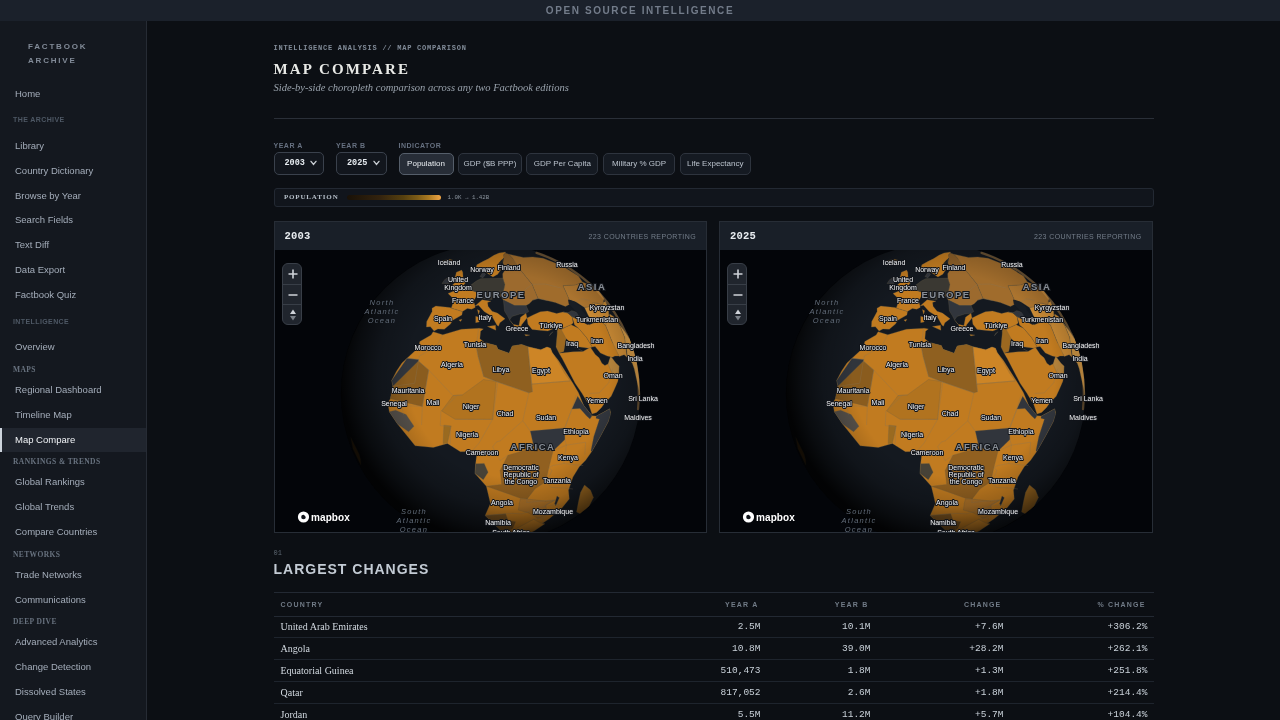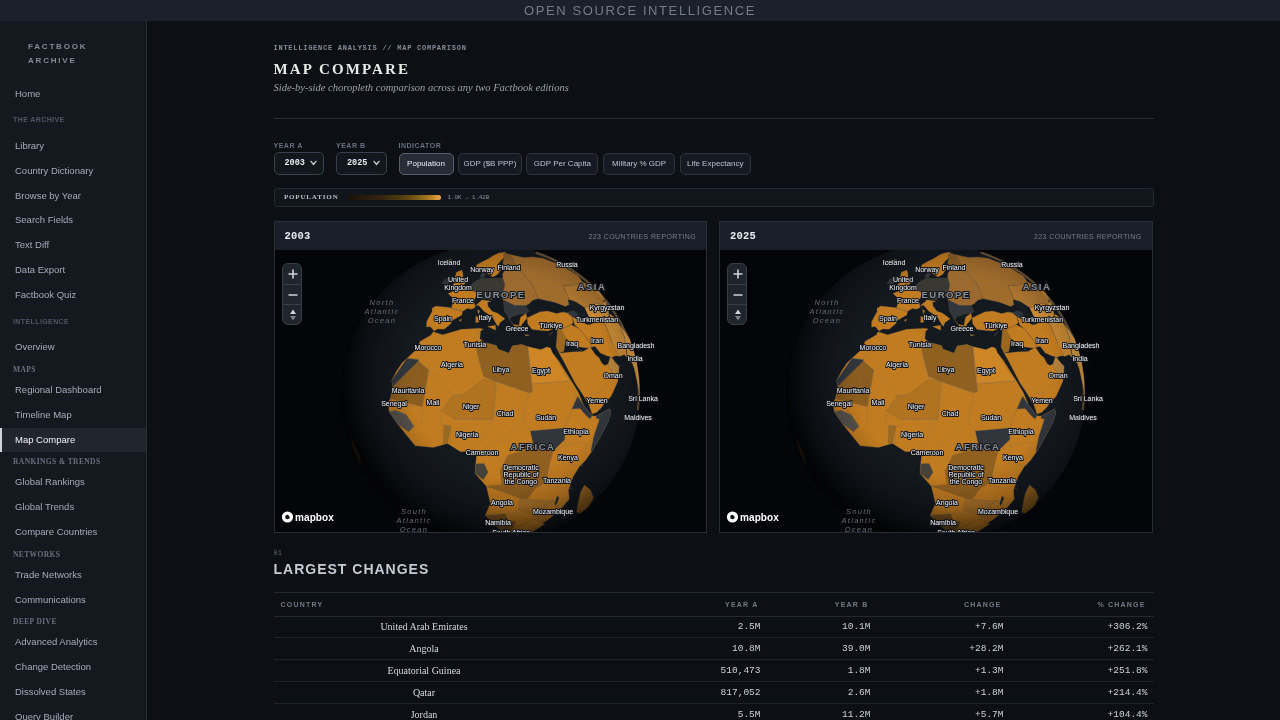--- a/index.html
+++ b/index.html
@@ -1,18 +1,18 @@
 <!DOCTYPE html>
 <html><head>
 <meta charset="utf-8">
 <style>
   * { margin:0; padding:0; box-sizing:border-box; }
   html,body { width:1280px; height:720px; overflow:hidden; background:#0c0f14; font-family:"Liberation Sans",sans-serif; }
   .topbar { position:absolute; left:0; top:0; width:1280px; height:21px; background:#1b212b; text-align:center; }
-  .topbar span { font-size:13px; letter-spacing:1.6px; color:#737c8a; line-height:22px; font-weight:normal; }
+  .topbar span { font-size:10px; letter-spacing:1.6px; color:#737c8a; line-height:22px; font-weight:bold; }
   .sidebar { position:absolute; left:0; top:21px; width:147px; height:699px; background:#14181f; border-right:1px solid #262b34; }
   .brand { color:#828b98; font-size:8px; font-weight:bold; letter-spacing:1.8px; padding:19px 0 0 28px; line-height:14px; }
   .nav { margin-top:13.6px; }
   .nav a { display:block; color:#a4adba; font-size:9.5px; height:24.8px; line-height:24.8px; padding-left:15px; text-decoration:none; white-space:nowrap; }
   .nav a.active { background:#20252e; color:#f0f3f6; border-left:2px solid #cdd4dc; padding-left:13px; }
   .sechead { font-size:7px; font-weight:bold; letter-spacing:0.4px; color:#4e5865; padding:9px 0 8px 13px; line-height:10.6px; white-space:nowrap; }
   .sechead.serif { font-family:"Liberation Serif",serif; font-size:7.5px; letter-spacing:0.4px; color:#68727f; padding:4px 0 3px 13px; line-height:11px; }
   .main { position:absolute; left:147px; top:21px; width:1133px; height:699px; background:#0c0f14; }
   .content { width:880px; margin:0 auto; }
   .crumb { padding-top:22px; font-family:"Liberation Mono",monospace; font-size:7px; letter-spacing:0.75px; color:#828c99; font-weight:bold; line-height:11px; }
@@ -34,25 +34,25 @@
   .phead { height:28px; background:#191f28; display:flex; align-items:center; justify-content:space-between; padding:0 10px; }
   .phead .yr { font-family:"Liberation Mono",monospace; font-weight:bold; font-size:10.5px; letter-spacing:0.2px; color:#e8ecf0; }
   .phead .rep { font-size:7px; letter-spacing:0.4px; color:#747e8a; }
   .mapwrap { position:relative; width:431.5px; height:282px; background:#04060a; overflow:hidden; }
   .sec01 { margin-top:16px; font-family:"Liberation Mono",monospace; font-size:7px; line-height:8px; color:#5c6671; }
   .sectitle { margin-top:8px; font-size:14px; line-height:9px; font-weight:bold; letter-spacing:1px; color:#c3cbd4; }
   table.chg { margin-top:17.5px; width:880px; border-collapse:collapse; table-layout:fixed; }
   table.chg th { font-size:7px; font-weight:bold; letter-spacing:1.2px; color:#717b87; text-align:right; padding:8px 8px 8px 0; border-top:1px solid #232933; border-bottom:1px solid #232933; }
   table.chg th:first-child { text-align:left; padding-left:7px; }
   table.chg td { font-family:"Liberation Mono",monospace; font-size:9.5px; color:#c9d1d9; text-align:right; padding:4px 6px 4px 0; border-bottom:1px solid #1e242d; height:21.8px; }
-  table.chg td.cty { font-family:"Liberation Serif",serif; font-size:10px; color:#d2d9e0; text-align:center; padding-left:7px; }
+  table.chg td.cty { font-family:"Liberation Serif",serif; font-size:10px; color:#d2d9e0; text-align:left; padding-left:7px; }
   .mctl { position:absolute; left:7px; top:13px; width:20px; background:#20252d; border:1px solid #383e47; border-radius:6px; overflow:hidden; z-index:5; }
   .mbtn { width:20px; height:20px; display:flex; align-items:center; justify-content:center; }
   .mbtn + .mbtn { border-top:1px solid #383e47; }
-  .mblogo { position:absolute; left:6px; bottom:4px; z-index:5; }
+  .mblogo { position:absolute; left:22px; bottom:4px; z-index:5; }
 </style>
 </head>
 <body>
 <div class="topbar"><span>OPEN SOURCE INTELLIGENCE</span></div>
 <div class="sidebar">
   <div class="brand">FACTBOOK<br>ARCHIVE</div>
   <div class="nav">
     <a>Home</a>
     <div class="sechead">THE ARCHIVE</div>
     <a>Library</a>

